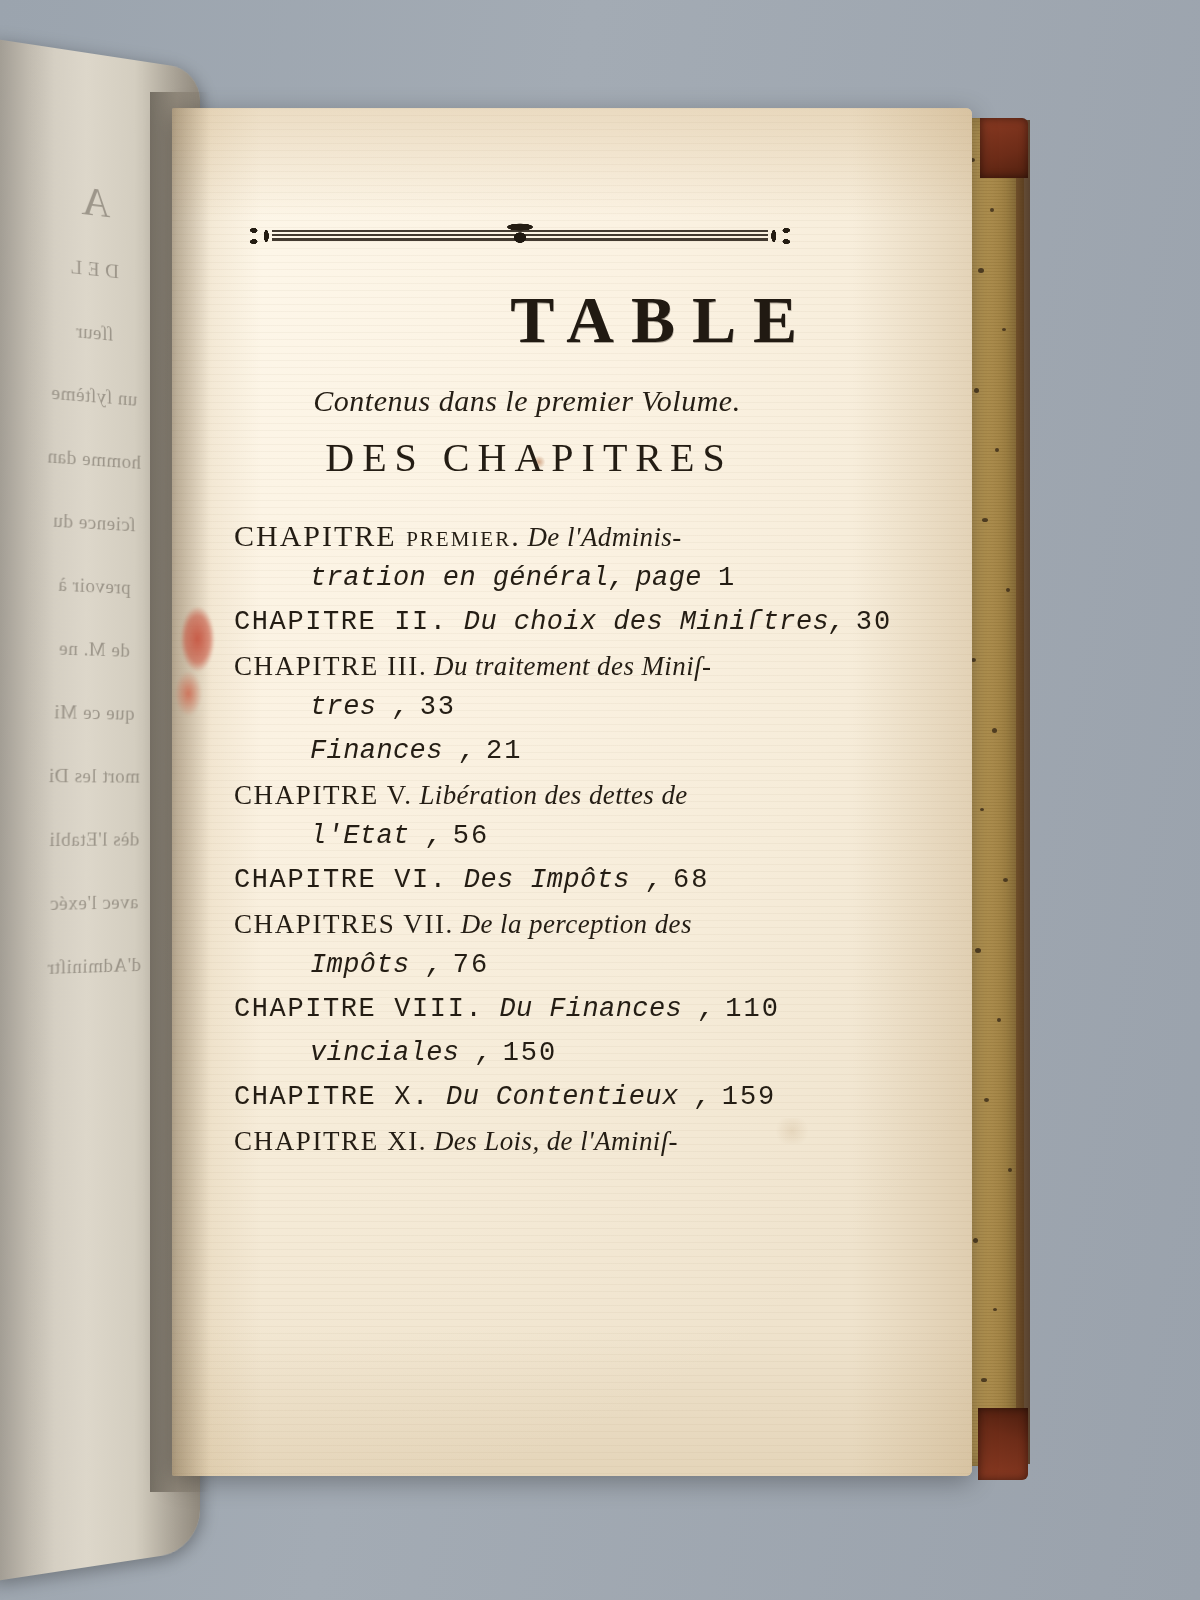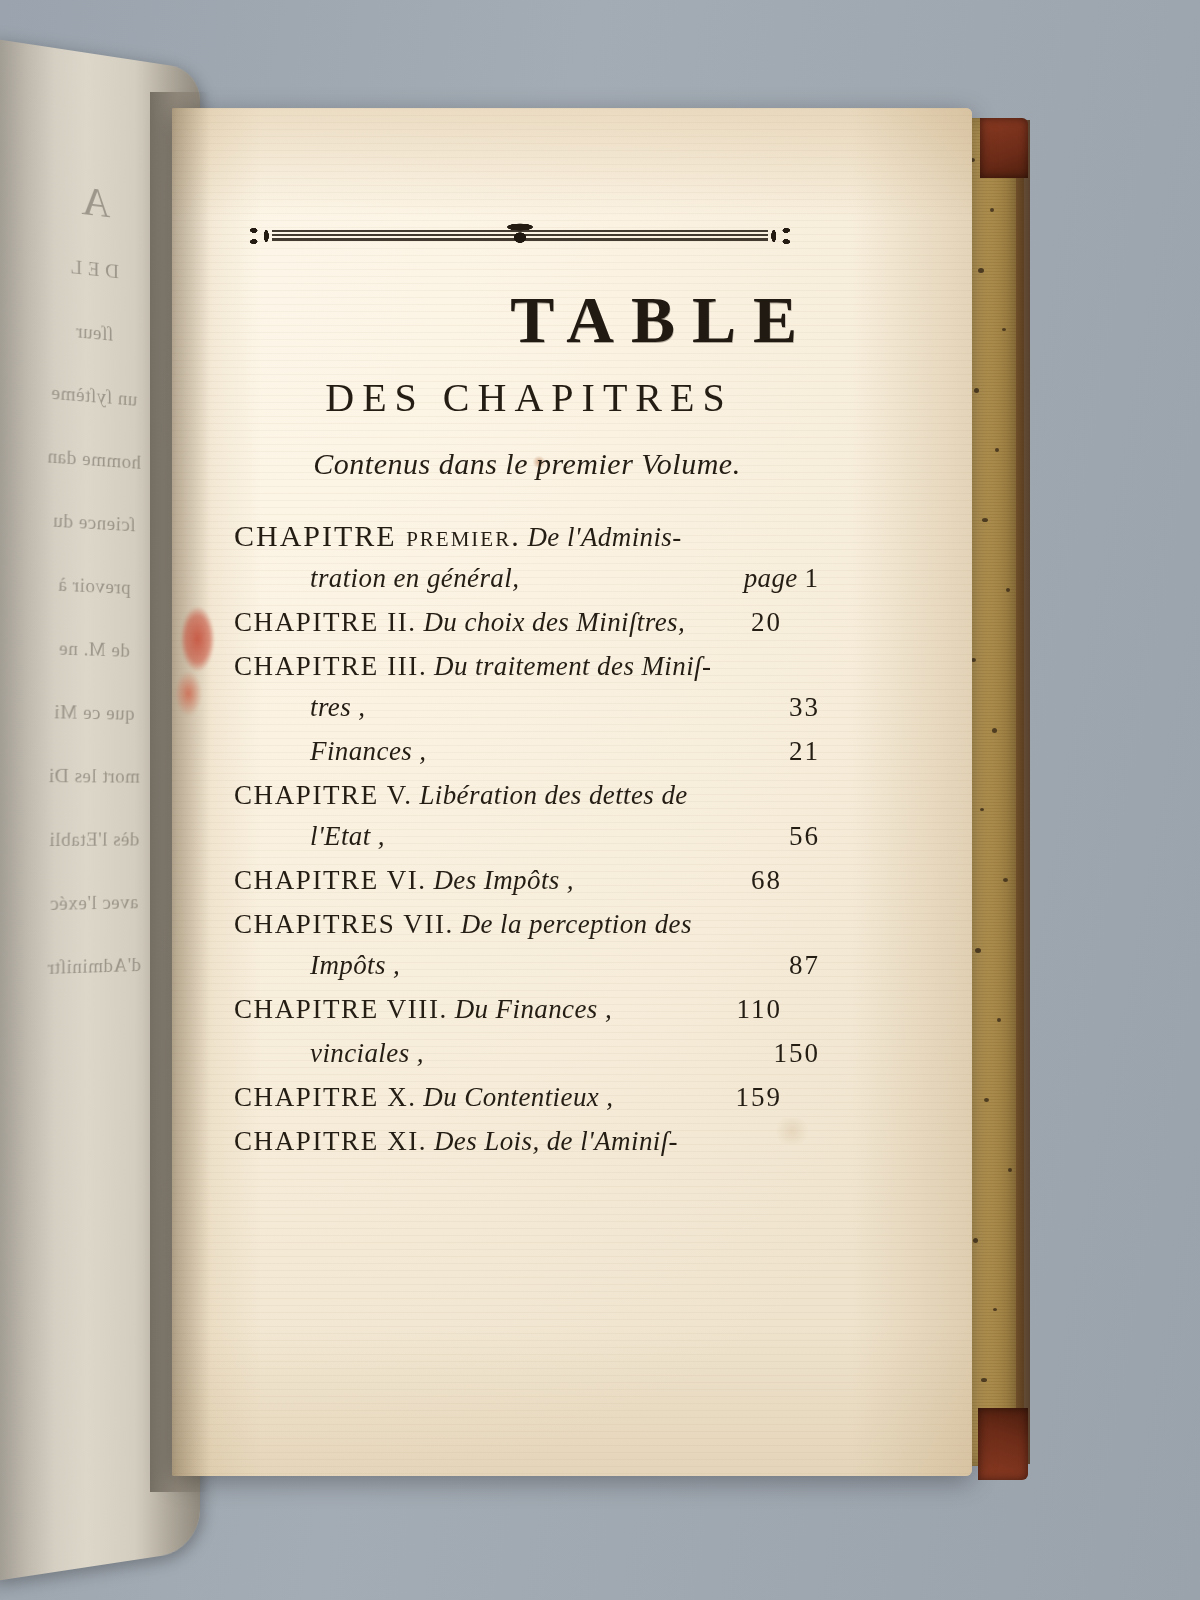--- a/index.html
+++ b/index.html
@@ -271,22 +271,23 @@
     font-style: italic;
     letter-spacing: 0.4px;
   }
   .pg {
     font-style: normal;
     letter-spacing: 2px;
   }
   .rowflex {
     display: flex;
     align-items: baseline;
-    justify-content: space-between;
+    justify-content: flex-start;
     width: 548px;
+    font-family: Liberation Mono, monospace;
   }
   .rowflex .left { white-space: nowrap; }
   .rowflex .right { padding-left: 10px; }
   .rowflex.ind .left { padding-left: 38px; }
 
   
   #laid {
     position: absolute;
     inset: 0;
     background: repeating-linear-gradient(180deg, rgba(120,98,60,0.05) 0px, rgba(120,98,60,0.05) 1px, rgba(255,255,255,0) 1px, rgba(255,255,255,0) 7px);
@@ -354,22 +355,22 @@
     <div id="content">
 
       <div id="ornament">
         <div class="bar"></div>
         <div class="lcap"></div>
         <div class="rcap"></div>
         <div class="centerpiece"></div>
       </div>
 
       <div id="title-main">TABLE</div>
+      <div id="title-note">Contenus dans le premier Volume.</div>
       <div id="title-sub">DES CHAPITRES</div>
-      <div id="title-note">Contenus dans le premier Volume.</div>
 
       <div id="toc">
 
         <div class="entry">
           <span class="line">
             <span class="chap-label first">CHAPITRE premier.</span>
             <span class="title-it">De l'Adminis-</span>
           </span>
           <span class="line indent rowflex ind">
             <span class="left title-it">tration en général,</span>
@@ -379,21 +380,21 @@
             </span>
           </span>
         </div>
 
         <div class="entry">
           <span class="line rowflex">
             <span class="left">
               <span class="chap-label">CHAPITRE II.</span>
               <span class="title-it">Du choix des Miniſtres,</span>
             </span>
-            <span class="right pg">20</span>
+            <span class="right pg">30</span>
           </span>
         </div>
 
         <div class="entry">
           <span class="line">
             <span class="chap-label">CHAPITRE III.</span>
             <span class="title-it">Du traitement des Miniſ-</span>
           </span>
           <span class="line indent rowflex ind">
             <span class="left title-it">tres ,</span>
@@ -429,21 +430,21 @@
           </span>
         </div>
 
         <div class="entry">
           <span class="line">
             <span class="chap-label">CHAPITRES VII.</span>
             <span class="title-it">De la perception des</span>
           </span>
           <span class="line indent rowflex ind">
             <span class="left title-it">Impôts ,</span>
-            <span class="right pg">87</span>
+            <span class="right pg">76</span>
           </span>
         </div>
 
         <div class="entry">
           <span class="line rowflex">
             <span class="left">
               <span class="chap-label">CHAPITRE VIII.</span>
               <span class="title-it">Du Finances ,</span>
             </span>
             <span class="right pg">110</span>

